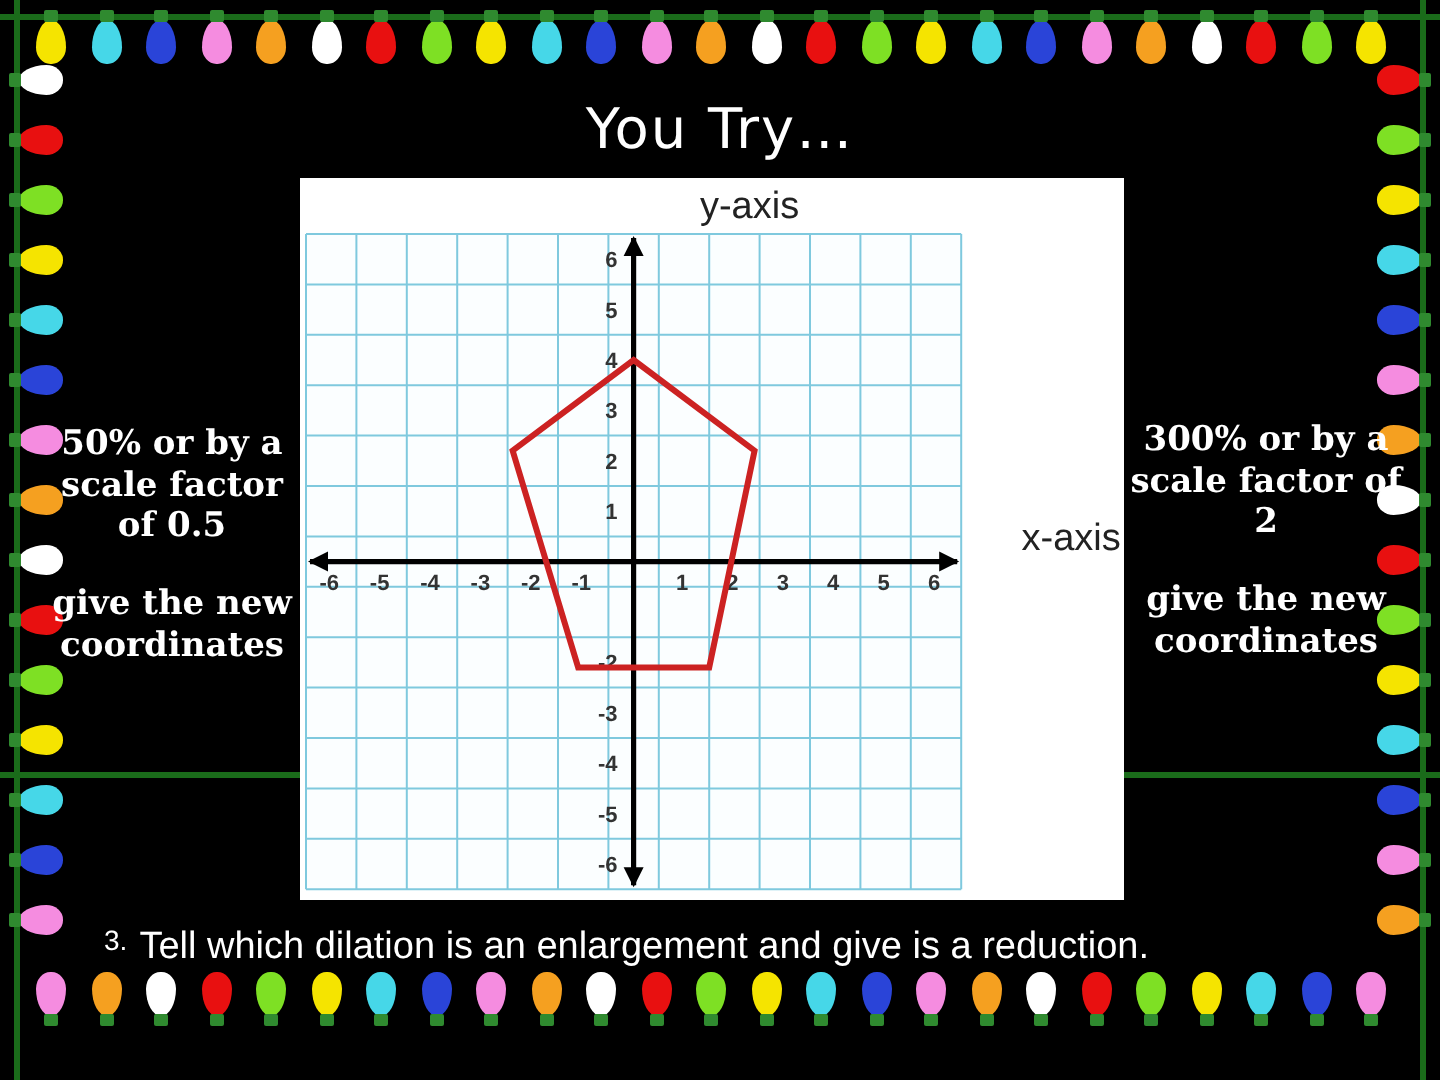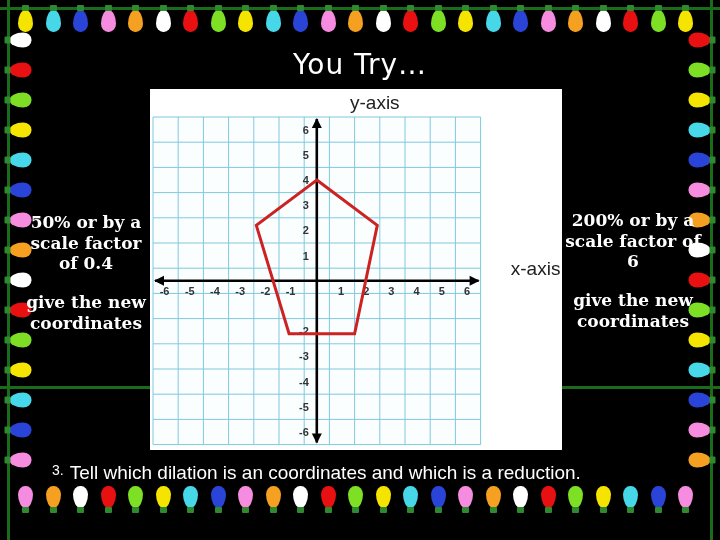--- a/index.html
+++ b/index.html
@@ -190,33 +190,33 @@
       <div class="bulb left" style="left: 703px; top: 340px; background: rgb(245, 228, 0);"></div>
       <div class="bulb left" style="left: 703px; top: 370px; background: rgb(70, 215, 232);"></div>
       <div class="bulb left" style="left: 703px; top: 400px; background: rgb(42, 68, 216);"></div>
       <div class="bulb left" style="left: 703px; top: 430px; background: rgb(245, 140, 224);"></div>
       <div class="bulb left" style="left: 703px; top: 460px; background: rgb(245, 160, 32);"></div>
     </div>
 
   <div id="title">You Try…</div>
 
   <div id="left-block" class="sidetext">
-    <div>50% or by a scale factor of 0.4</div>
+    <div>50% or by a scale factor of 0.5</div>
     <div class="gap"></div>
     <div>give the new coordinates</div>
   </div>
 
   <div id="right-block" class="sidetext">
-    <div>200% or by a scale factor of 6</div>
+    <div>300% or by a scale factor of 2</div>
     <div class="gap"></div>
     <div>give the new coordinates</div>
   </div>
 
   <div id="bottom-line">
-    <span class="num">3.</span><span>Tell which dilation is an coordinates and which is a reduction.</span>
+    <span class="num">3.</span><span>Tell which dilation is an enlargement and give is a reduction.</span>
   </div>
 
   <div id="graph-panel">
     <svg id="graph-svg" width="412" height="361" viewBox="0 0 412 361">
         <rect x="3" y="28" width="327.59999999999997" height="327.59999999999997" fill="#fbfeff"></rect>
         <line x1="3" y1="28" x2="3" y2="355.59999999999997" stroke="#7fc9de" stroke-width="1"></line>
         <line x1="28.2" y1="28" x2="28.2" y2="355.59999999999997" stroke="#7fc9de" stroke-width="1"></line>
         <line x1="53.4" y1="28" x2="53.4" y2="355.59999999999997" stroke="#7fc9de" stroke-width="1"></line>
         <line x1="78.6" y1="28" x2="78.6" y2="355.59999999999997" stroke="#7fc9de" stroke-width="1"></line>
         <line x1="103.8" y1="28" x2="103.8" y2="355.59999999999997" stroke="#7fc9de" stroke-width="1"></line>

